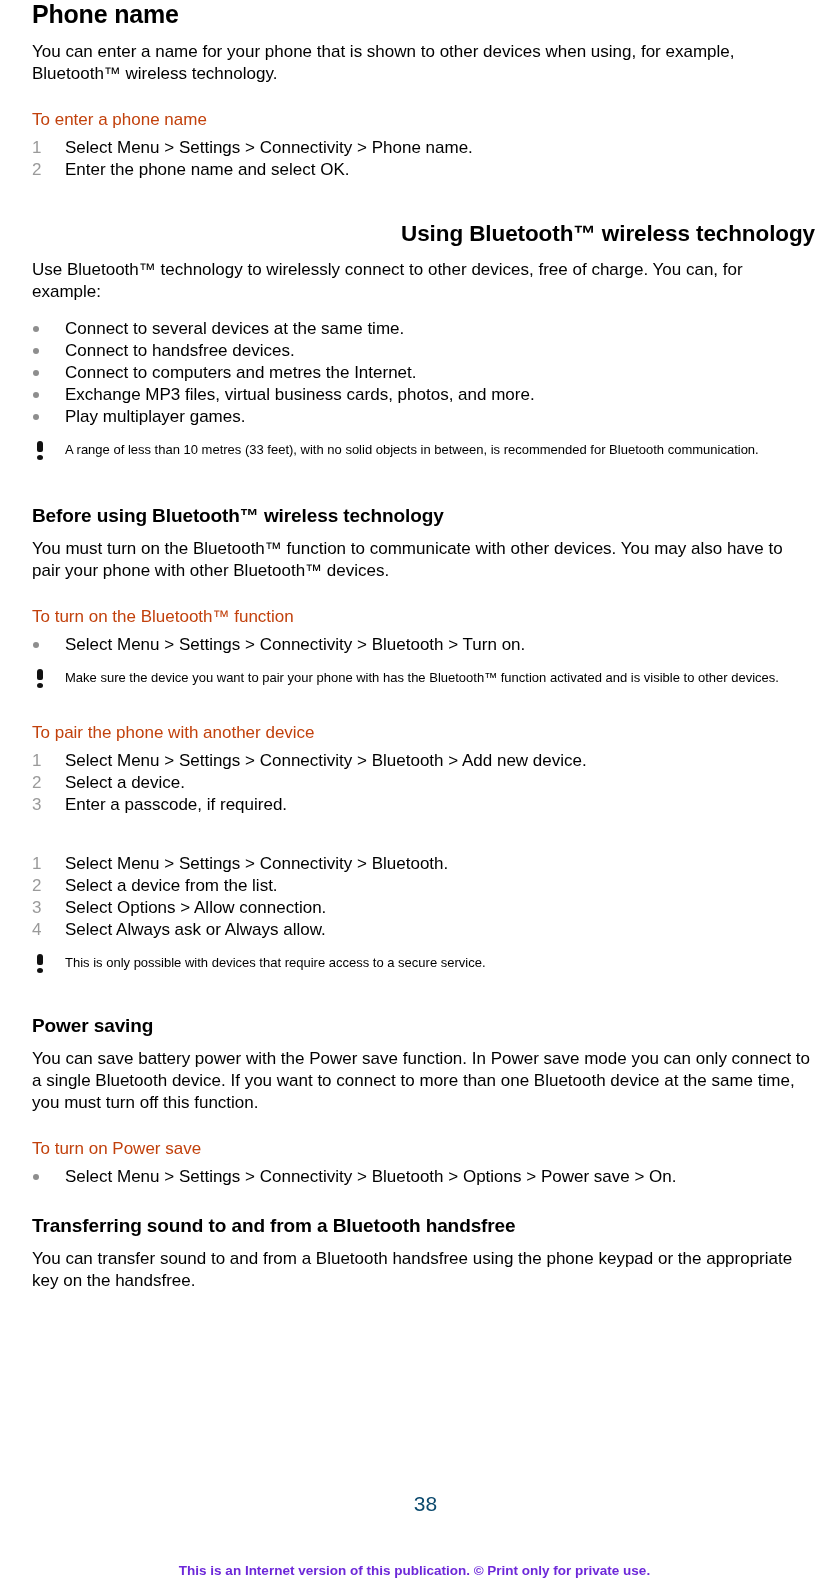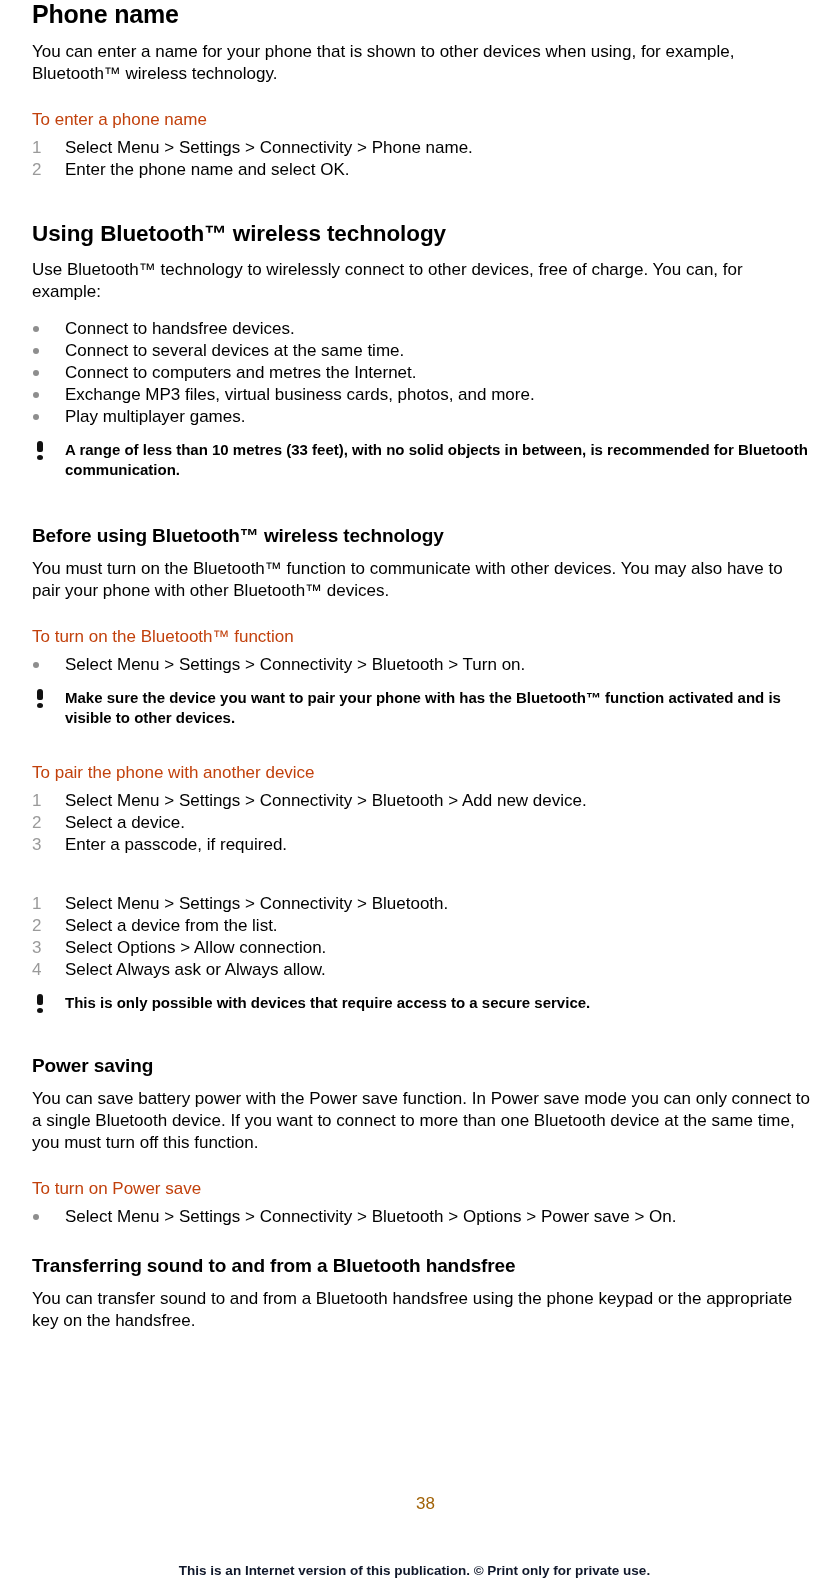--- a/index.html
+++ b/index.html
@@ -32,20 +32,21 @@
     padding: 0;
     letter-spacing: -0.2px;
   }
   h2.doc-h2 {
     font-size: 22.5px;
     line-height: 26px;
     font-weight: bold;
     margin: 0;
     padding: 0;
     letter-spacing: -0.1px;
+    text-align: right;
   }
   h3.doc-h3 {
     font-size: 19px;
     line-height: 23px;
     font-weight: bold;
     margin: 0;
     padding: 0;
     letter-spacing: -0.1px;
   }
   h4.doc-h4 {
@@ -117,23 +118,23 @@
     background: #8e8e8e;
     vertical-align: middle;
     margin-left: 1px;
     margin-bottom: 2px;
   }
 
   
   .note {
     position: relative;
     padding-left: 33px;
-    font-size: 15px;
+    font-size: 13px;
     line-height: 20px;
-    font-weight: bold;
+    font-weight: normal;
   }
   .note .note-icon {
     position: absolute;
     left: 4px;
     top: 1px;
     width: 8px;
     height: 19px;
   }
   .note .note-icon .bang-stem {
     position: absolute;
@@ -165,33 +166,33 @@
     color: #c2410c;
   }
 
   
   .page-number {
     position: absolute;
     left: 0;
     right: 0;
     top: 1494px;
     text-align: center;
-    color: #a16207;
-    font-size: 17px;
+    color: #0c4a6e;
+    font-size: 21px;
     line-height: 20px;
     font-weight: normal;
     padding-left: 22px;
   }
   .footer-note {
     position: absolute;
     left: 0;
     right: 0;
     top: 1562px;
     text-align: center;
-    color: #0f172a;
+    color: #6d28d9;
     font-size: 13.5px;
     line-height: 17px;
     font-weight: bold;
   }
   .content {
     position: absolute;
     left: 32px;
     top: 0px;
     width: 783px;
   }
@@ -223,25 +224,25 @@
 
     <div class="sp-list-h2"></div>
     <h2 class="doc-h2">Using Bluetooth™ wireless technology</h2>
     <div class="sp-h2-p"></div>
     <p class="doc-p">Use Bluetooth™ technology to wirelessly connect to other devices, free of charge. You can, for example:</p>
 
     <div class="sp-p-list"></div>
     <ul class="bul-list">
       <li class="doc-li">
         <span class="marker bullet-dot"><i class="bullet-glyph"></i></span>
+        <span>Connect to several devices at the same time.</span>
+      </li>
+      <li class="doc-li">
+        <span class="marker bullet-dot"><i class="bullet-glyph"></i></span>
         <span>Connect to handsfree devices.</span>
-      </li>
-      <li class="doc-li">
-        <span class="marker bullet-dot"><i class="bullet-glyph"></i></span>
-        <span>Connect to several devices at the same time.</span>
       </li>
       <li class="doc-li">
         <span class="marker bullet-dot"><i class="bullet-glyph"></i></span>
         <span>Connect to computers and metres the Internet.</span>
       </li>
       <li class="doc-li">
         <span class="marker bullet-dot"><i class="bullet-glyph"></i></span>
         <span>Exchange MP3 files, virtual business cards, photos, and more.</span>
       </li>
       <li class="doc-li">

